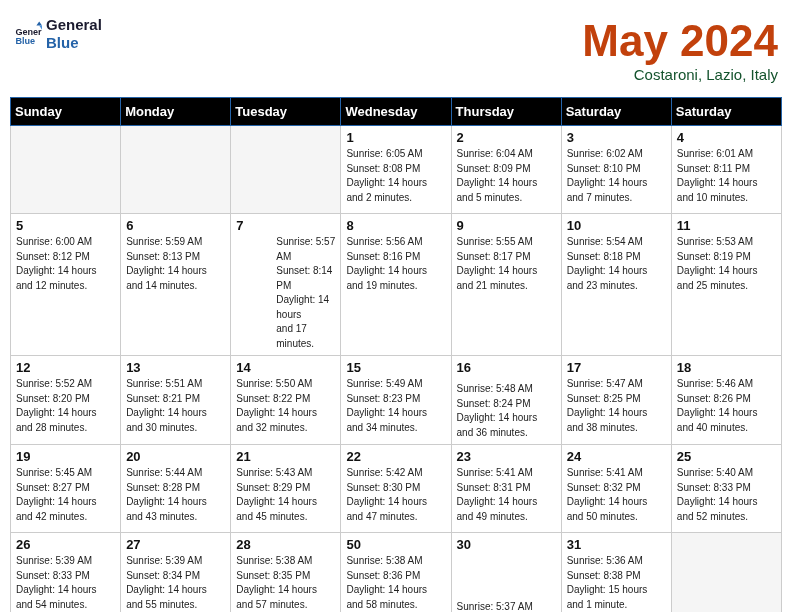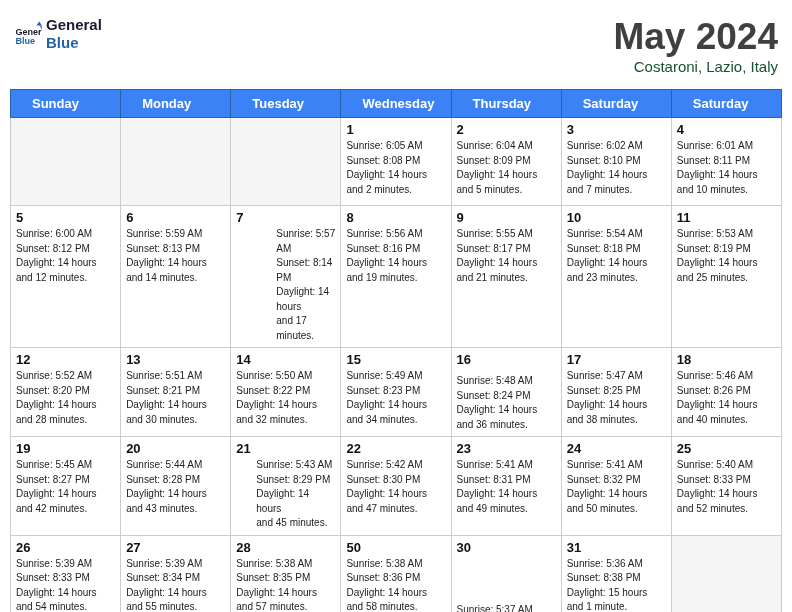--- a/index.html
+++ b/index.html
@@ -23,39 +23,39 @@
       gap: 4px;
     }
     .logo-icon {
       width: 28px;
       height: 28px;
     }
     .title-block {
       text-align: right;
     }
     .month-title {
-      font-size: 37px;
+      font-size: 44px;
       font-weight: bold;
-      color: #404040;
+      color: #c2410c;
     }
     .location {
       font-size: 15px;
       color: #14532d;
     }
     .calendar {
       width: 100%;
       border-collapse: collapse;
       table-layout: fixed;
     }
     .calendar th {
-      background-color: #3b82f6;
+      background-color: #000000;
       color: #fff;
       font-size: 13px;
       font-weight: bold;
-      padding: 6px 21px;
+      padding: 6px 4px;
       text-align: left;
       border: 1px solid #2563a8;
     }
     .calendar td {
       border: 1px solid #ccc;
       vertical-align: top;
       padding: 4px 5px;
       font-size: 10.5px;
       color: #222;
       height: 88px;
@@ -256,21 +256,21 @@
         </td>
         <td>
           <div class="day-num">20</div>
           <div class="cell-info" style="white-space: pre-line;">Sunrise: 5:44 AM
 Sunset: 8:28 PM
 Daylight: 14 hours
 and 43 minutes.</div>
         </td>
         <td>
           <div class="day-num">21</div>
-          <div class="cell-info" style="white-space: pre-line; margin-left: 20px;">Sunrise: 5:43 AM
+          <div class="cell-info" style="white-space: pre-line;">Sunrise: 5:43 AM
 Sunset: 8:29 PM
 Daylight: 14 hours
 and 45 minutes.</div>
         </td>
         <td>
           <div class="day-num">22</div>
           <div class="cell-info" style="white-space: pre-line;">Sunrise: 5:42 AM
 Sunset: 8:30 PM
 Daylight: 14 hours
 and 47 minutes.</div>

